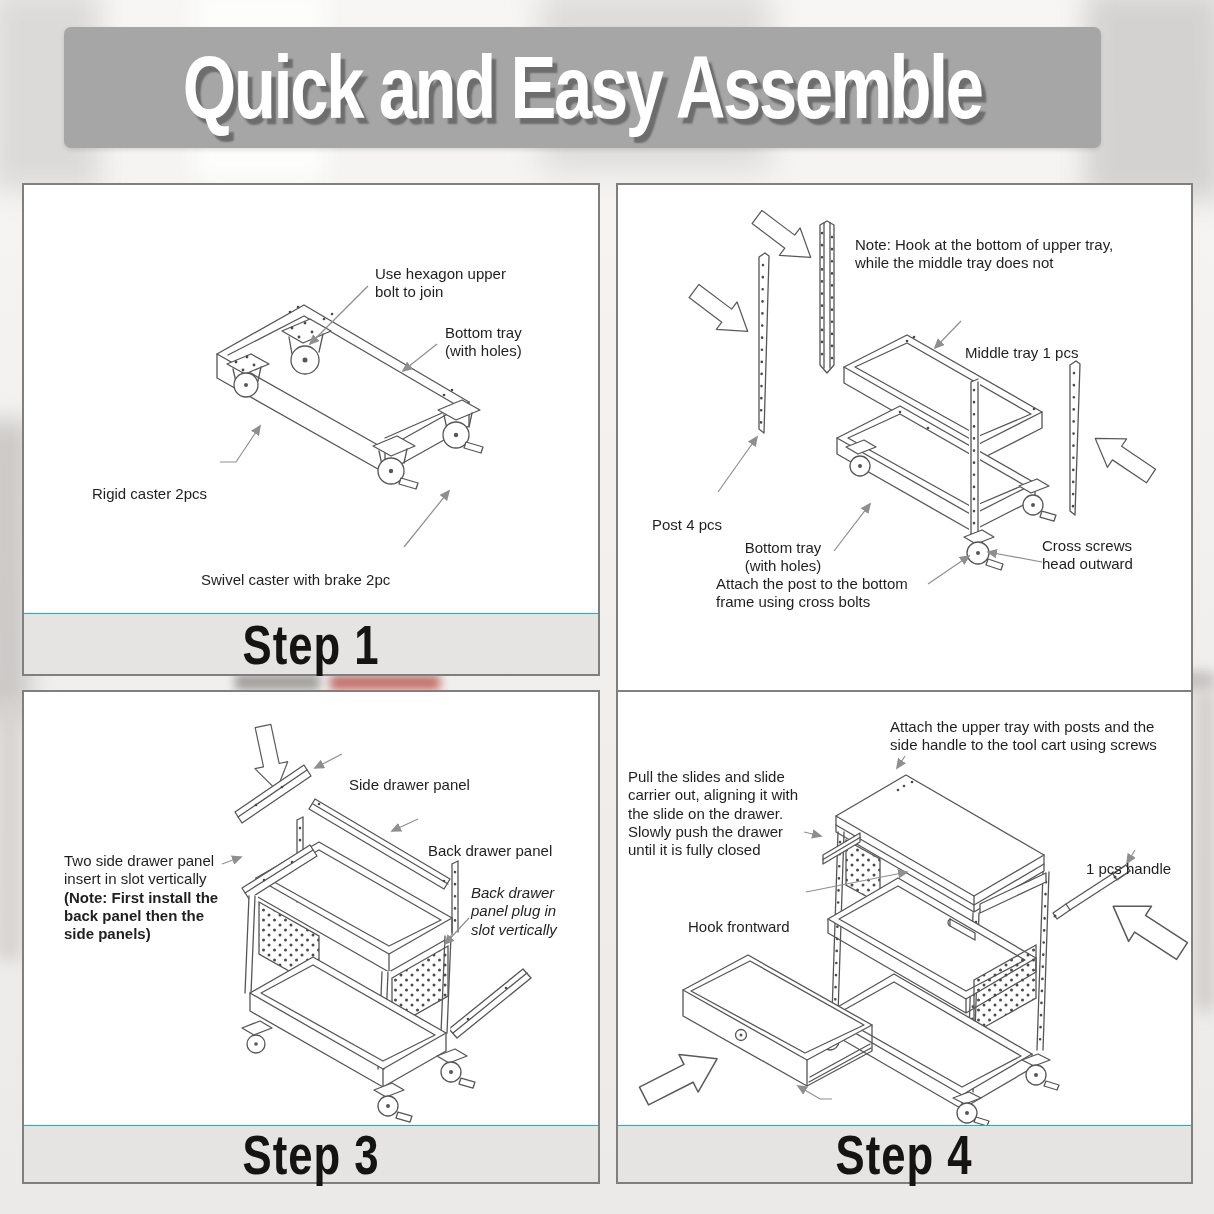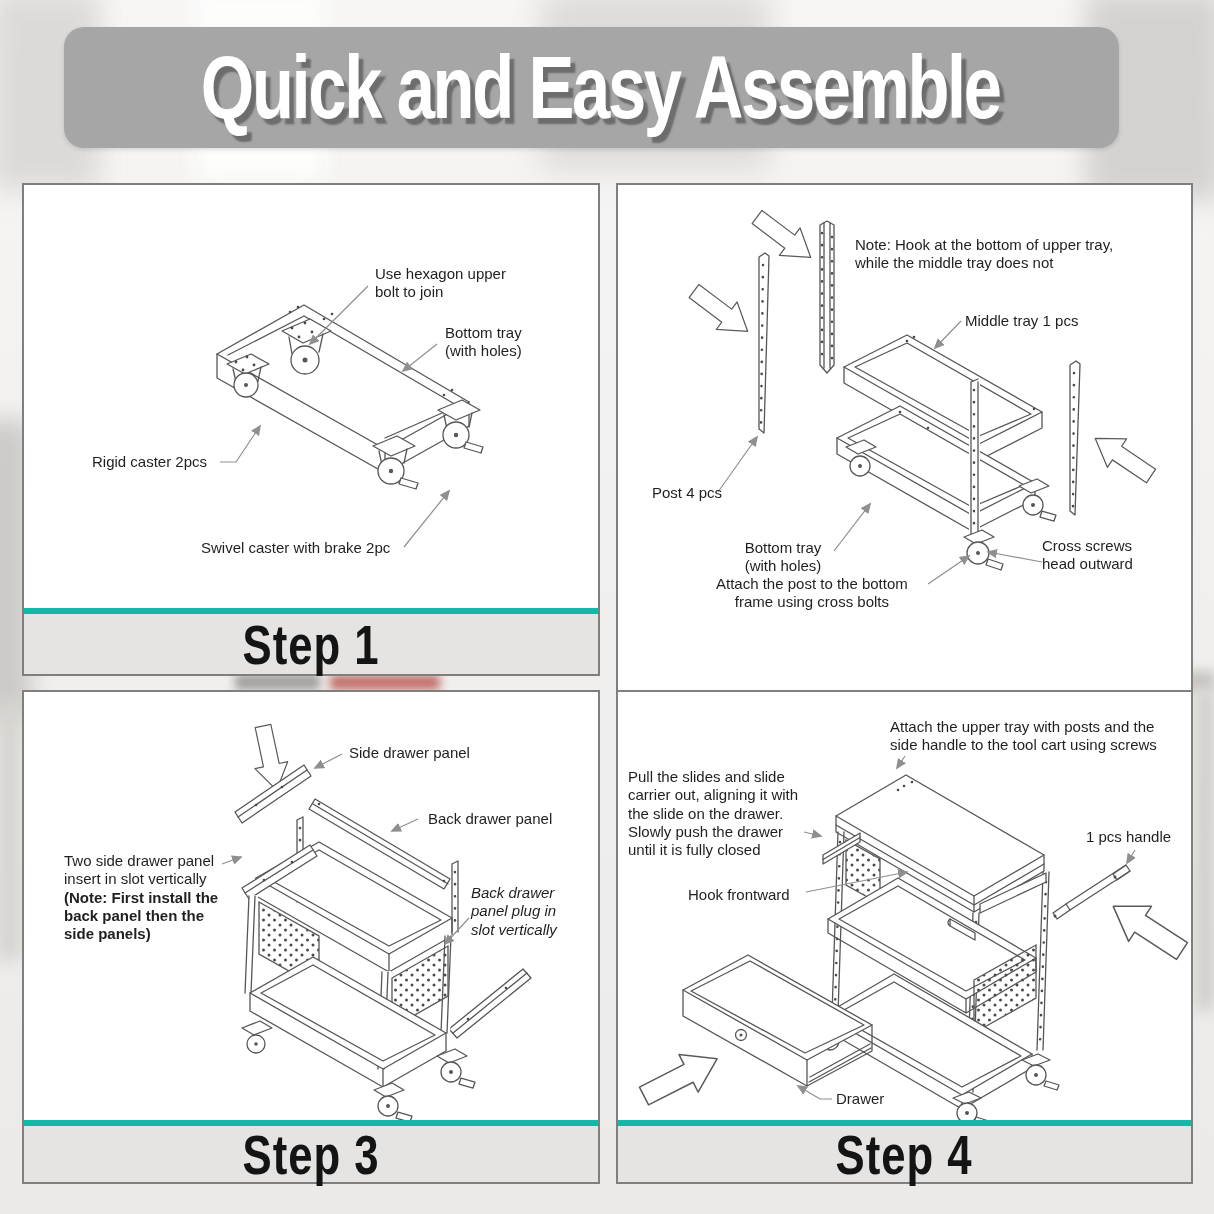--- a/index.html
+++ b/index.html
@@ -12,40 +12,40 @@
   .b3{left:540px;top:-10px;width:230px;height:180px;background:#d3d1cf;filter:blur(16px);opacity:.7;}
   .b4{left:1085px;top:-10px;width:140px;height:210px;background:#c9c7c5;filter:blur(14px);opacity:.75;}
   .b5{left:-18px;top:420px;width:48px;height:300px;background:#bcb9b6;filter:blur(12px);opacity:.7;}
   .b6{left:330px;top:675px;width:110px;height:15px;background:#b2443d;filter:blur(5px);opacity:.75;}
   .b7{left:235px;top:674px;width:85px;height:16px;background:#8f8c88;filter:blur(5px);opacity:.8;}
   .b8{left:1055px;top:671px;width:160px;height:20px;background:#c2bfbc;filter:blur(6px);opacity:.9;}
   .b9{left:1195px;top:690px;width:20px;height:320px;background:#cfccc9;filter:blur(8px);}
   .b10{left:-4px;top:700px;width:26px;height:260px;background:#d6d3d0;filter:blur(8px);}
 
   .banner{position:absolute;left:64px;top:27px;width:1037px;height:121px;background:#a7a6a6;
-          border-radius:20px;display:flex;align-items:center;justify-content:center;
-          box-shadow:0 2px 4px rgba(0,0,0,.12);padding-left:18px;}
+          border-radius:7px;display:flex;align-items:center;justify-content:center;
+          box-shadow:0 2px 4px rgba(0,0,0,.12);}
   .title{font-size:86px;font-weight:bold;color:#ffffff;white-space:nowrap;
          transform:scale(0.80,1.04);letter-spacing:-3px;
          text-shadow:6px 6px 2px rgba(105,105,105,.95);}
 
   .panel{position:absolute;background:#ffffff;border:2px solid #7f7f7f;box-sizing:border-box;}
   .p1{left:22px;top:183px;width:578px;height:493px;}
   .p2{left:616px;top:183px;width:577px;height:535px;}
   .p3{left:22px;top:690px;width:578px;height:494px;}
   .p4{left:616px;top:690px;width:577px;height:494px;}
   .panel svg{position:absolute;left:0;top:0;}
-  .strip{position:absolute;left:0;right:0;bottom:0;background:#e5e4e3;border-top:6px solid #14b8a6;
+  .strip{position:absolute;left:0;right:0;bottom:0;background:#e5e4e3;border-top:1px solid #14b8a6;
          display:flex;align-items:center;justify-content:center;}
   .strip1{height:60px;} .strip2{height:56px;text-align:right;}
   .step-label{font-size:46px;font-weight:bold;color:#141414;letter-spacing:1px;
               transform:scale(0.95,1.22);white-space:nowrap;}
 
   .ann{position:absolute;font-size:15px;color:#1f1f1f;line-height:1.22;white-space:pre-line;}
-  .nw{white-space:nowrap;}
+  .nw{white-space:nowrap;margin-top:32px;}
   .ctr{text-align:center;}
   .b{font-weight:bold;text-align:center;}
 
   .ln{fill:none;stroke:#565656;stroke-width:1.3;stroke-linejoin:round;stroke-linecap:round;}
   .wf{fill:#ffffff;stroke:#565656;stroke-width:1.3;stroke-linejoin:round;}
   .mask{fill:#ffffff;stroke:none;}
   .dots{stroke:#4a4a4a;stroke-width:2.6;stroke-dasharray:0.1 12;stroke-linecap:round;fill:none;}
   .leader{fill:none;stroke:#8f8f8f;stroke-width:1.2;marker-end:url(#ah);}
   .arrowshape{fill:#ffffff;stroke:#5a5a5a;stroke-width:1.5;stroke-linejoin:round;}
   .perf{fill:url(#holes);stroke:#565656;stroke-width:1.3;}
@@ -220,21 +220,21 @@
       <path class="leader" d="M216,366 L252,319"></path>
       <path class="leader" d="M310,399 L351,371"></path>
       <path class="leader" d="M424,377 L370,367"></path>
     </svg>
     <div class="ann" style="left:237px;top:51px;">Note: Hook at the bottom of upper tray,
 while the middle tray does not</div>
     <div class="ann nw" style="left:347px;top:127px;">Middle tray 1 pcs</div>
     <div class="ann nw" style="left:34px;top:299px;">Post 4 pcs</div>
     <div class="ann ctr" style="left:110px;top:354px;width:110px;">Bottom tray
 (with holes)</div>
-    <div class="ann" style="left:98px;top:390px;text-align:center;">Attach the post to the bottom
+    <div class="ann" style="left:98px;top:390px;">Attach the post to the bottom
 frame using cross bolts</div>
     <div class="ann" style="left:424px;top:352px;">Cross screws
 head outward</div>
   </div>
 
   <div class="panel p3">
     <svg width="574" height="434" viewBox="0 0 574 434">
 
       <use href="#barrow" class="arrowshape" transform="translate(239,34) rotate(78) scale(0.8)"></use>
 

